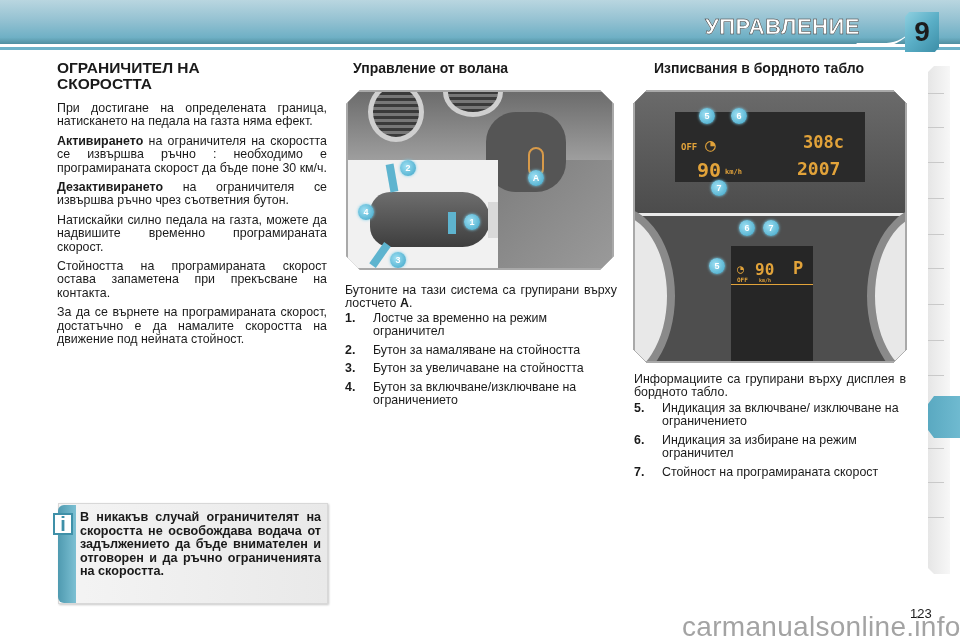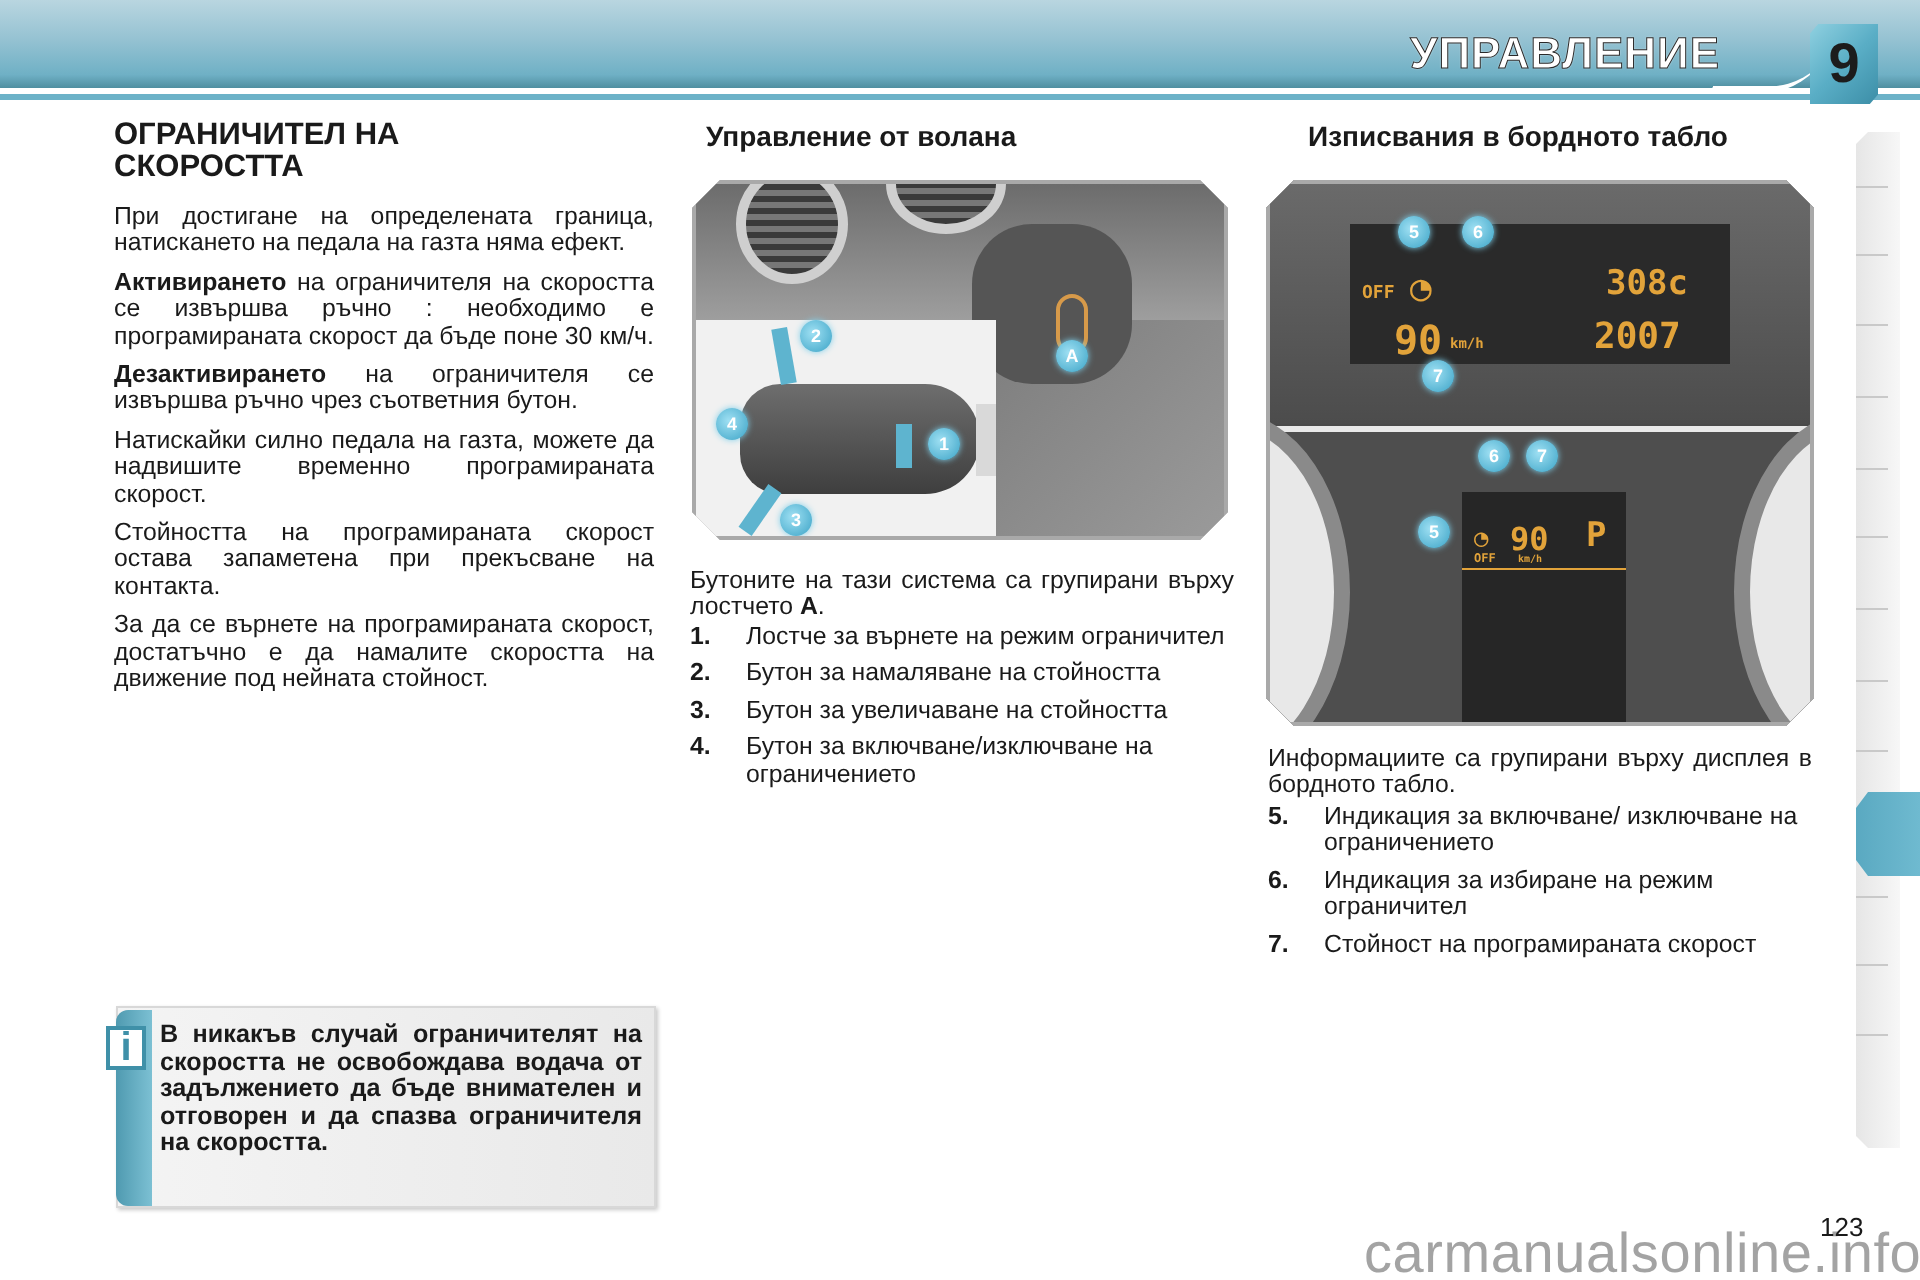--- a/index.html
+++ b/index.html
@@ -157,21 +157,21 @@
   <p class="body gap"><b>Активирането</b><span> на ограничителя на скоростта се извършва ръчно : необходимо е програмираната скорост да бъде поне 30 км/ч.</span></p>
   <p class="body gap"><b>Дезактивирането</b><span> на ограничителя се извършва ръчно чрез съответния бутон.</span></p>
   <p class="body gap">Натискайки силно педала на газта, можете да надвишите временно програмираната скорост.</p>
   <p class="body gap">Стойността на програмираната скорост остава запаметена при прекъсване на контакта.</p>
   <p class="body">За да се върнете на програмираната скорост, достатъчно е да намалите скоростта на движение под нейната стойност.</p>
 </div>
 
 <div class="info-box"></div>
 <div class="info-tab"></div>
 <div class="info-icon">i</div>
-<div class="info-text">В никакъв случай ограничителят на скоростта не освобождава водача от задължението да бъде внимателен и отговорен и да спазва ограничителя на скоростта.</div>
+<div class="info-text">В никакъв случай ограничителят на скоростта не освобождава водача от задължението да бъде внимателен и отговорен и да ръчно ограниченията на скоростта.</div>
 
 <div class="col col-mid">
   <h2 class="sub-title">Управление от волана</h2>
 </div>
 
 <div class="figure fig-steering">
   <div class="steer-top"></div>
   <div class="vent" style="left:20px;top:-10px;width:56px;height:60px;"></div>
   <div class="vent" style="left:95px;top:-25px;width:60px;height:50px;"></div>
   <div class="steer-right"></div>
@@ -186,21 +186,21 @@
   <div class="callout" style="left:52px;top:68px;">2</div>
   <div class="callout" style="left:10px;top:112px;">4</div>
   <div class="callout" style="left:116px;top:122px;">1</div>
   <div class="callout" style="left:42px;top:160px;">3</div>
   <div class="callout" style="left:180px;top:78px;">A</div>
 </div>
 
 <p class="body mid-intro"><span>Бутоните на тази система са групирани върху лостчето </span><b>A</b><span>.</span></p>
 
 <ol class="items mid-list">
-  <li><span class="num">1.</span><span>Лостче за върнете на режим ограничител</span></li>
+  <li><span class="num">1.</span><span>Лостче за временно на режим ограничител</span></li>
   <li><span class="num">2.</span><span>Бутон за намаляване на стойността</span></li>
   <li><span class="num">3.</span><span>Бутон за увеличаване на стойността</span></li>
   <li><span class="num">4.</span><span>Бутон за включване/изключване на ограничението</span></li>
 </ol>
 
 <div class="col col-right">
   <h2 class="sub-title">Изписвания в бордното табло</h2>
 </div>
 
 <div class="figure fig-cluster">

